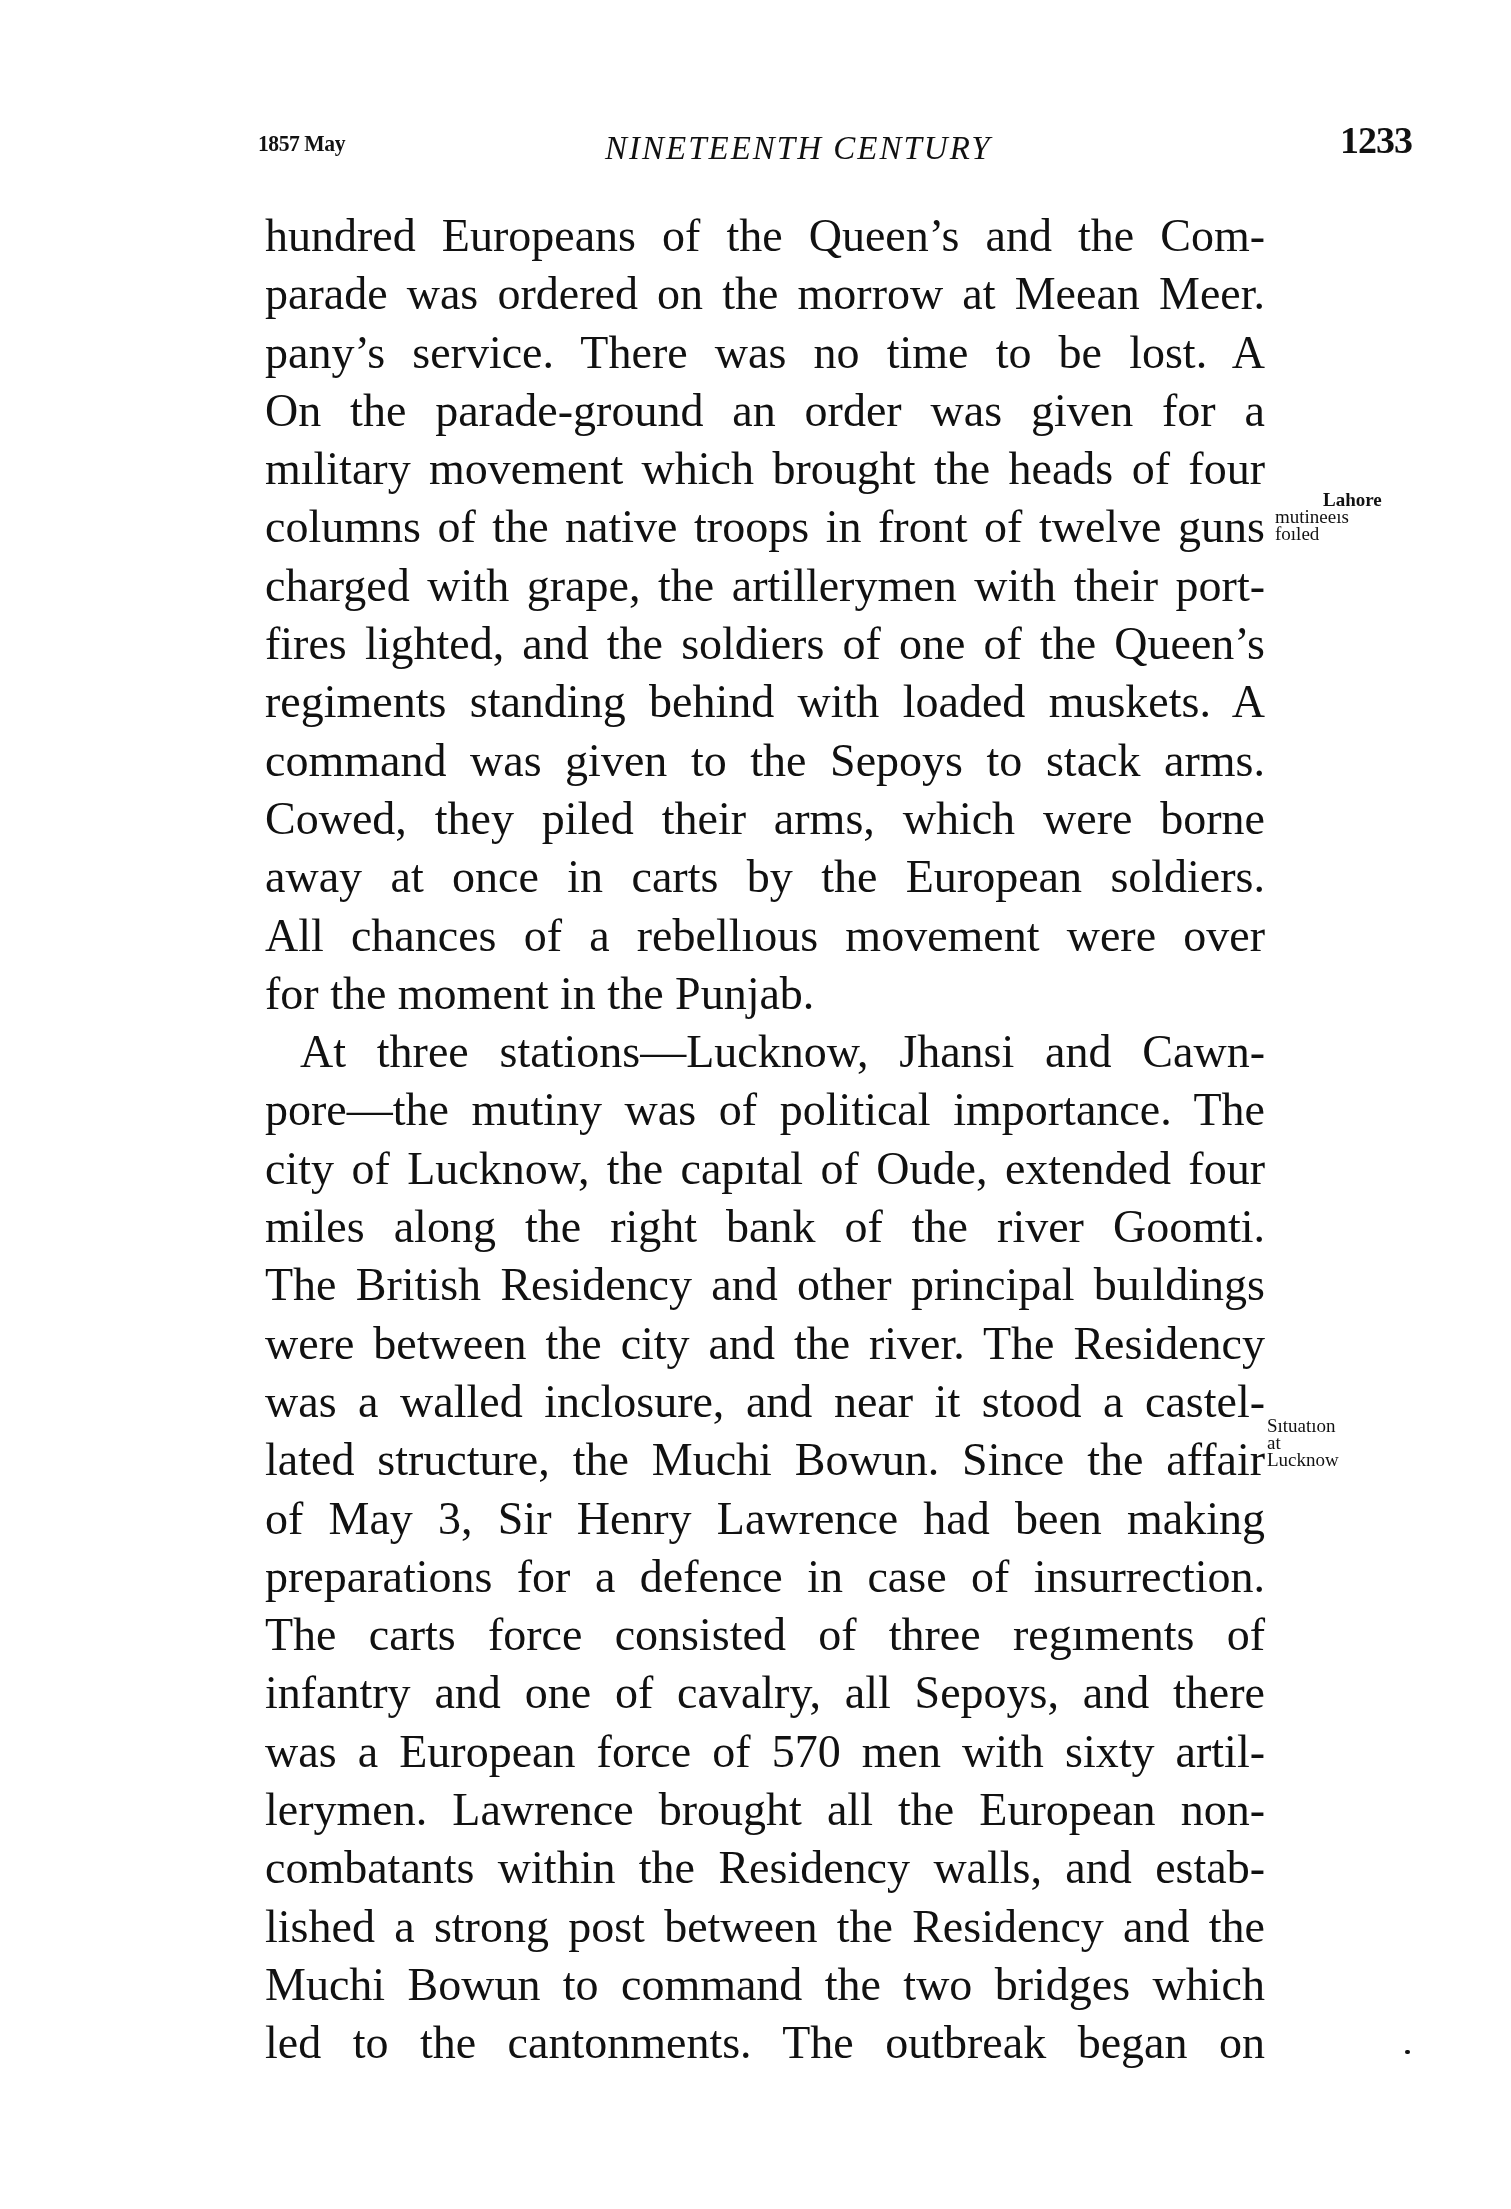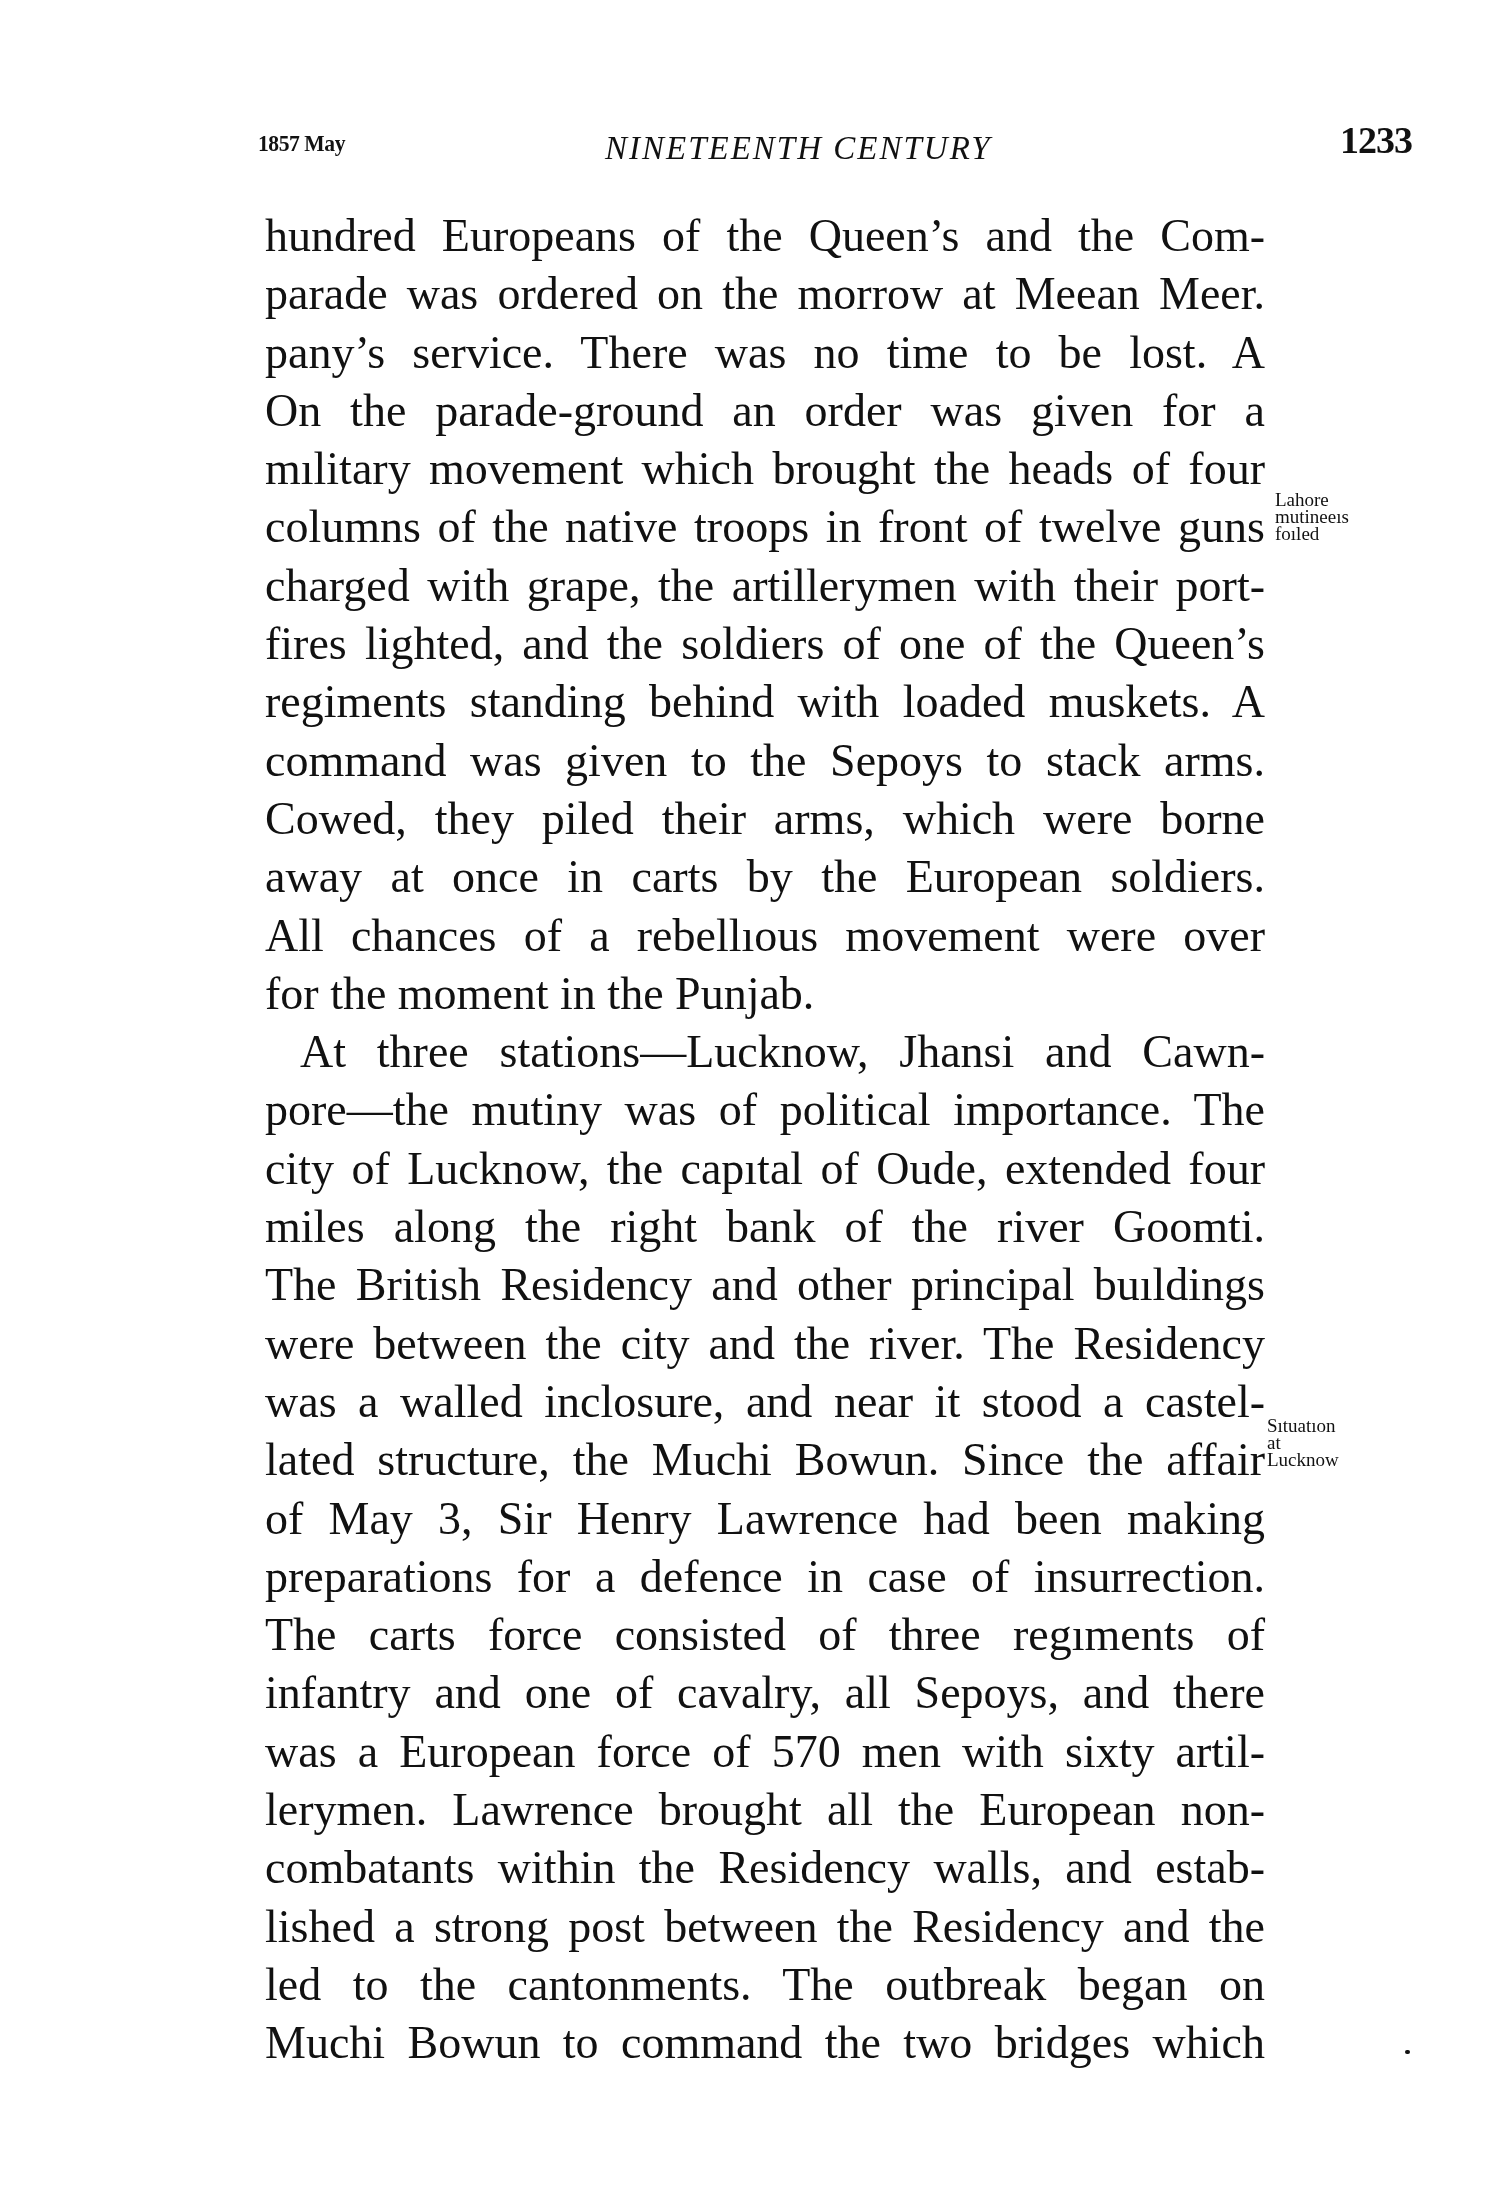--- a/index.html
+++ b/index.html
@@ -77,21 +77,22 @@
   .margin-note {
     position: absolute;
     font-size: 19px;
     line-height: 17px;
     font-family: "Liberation Serif", "DejaVu Serif", serif;
   }
   .margin-note span {
     display: block;
   }
   .margin-note .bold {
-    font-weight: normal;
+    font-weight: bold;
+    margin-left: 48px;
   }
   .note-lahore {
     left: 1275px;
     top: 491px;
   }
   .note-lucknow {
     left: 1267px;
     top: 1417px;
   }
   .stray-dot {
@@ -137,22 +138,22 @@
     <span class="line">was a walled inclosure, and near it stood a castel-</span>
     <span class="line">lated structure, the Muchi Bowun. Since the affair</span>
     <span class="line">of May 3, Sir Henry Lawrence had been making</span>
     <span class="line">preparations for a defence in case of insurrection.</span>
     <span class="line">The carts force consisted of three regıments of</span>
     <span class="line">infantry and one of cavalry, all Sepoys, and there</span>
     <span class="line">was a European force of 570 men with sixty artil-</span>
     <span class="line">lerymen. Lawrence brought all the European non-</span>
     <span class="line">combatants within the Residency walls, and estab-</span>
     <span class="line">lished a strong post between the Residency and the</span>
+    <span class="line">Muchi Bowun to command the two bridges which</span>
     <span class="line">led to the cantonments. The outbreak began on</span>
-    <span class="line">Muchi Bowun to command the two bridges which</span>
   </div>
 
   <div class="margin-note note-lahore">
     <span class="bold">Lahore</span>
     <span>mutineeıs</span>
     <span>foıled</span>
   </div>
 
   <div class="margin-note note-lucknow">
     <span>Sıtuatıon</span>

